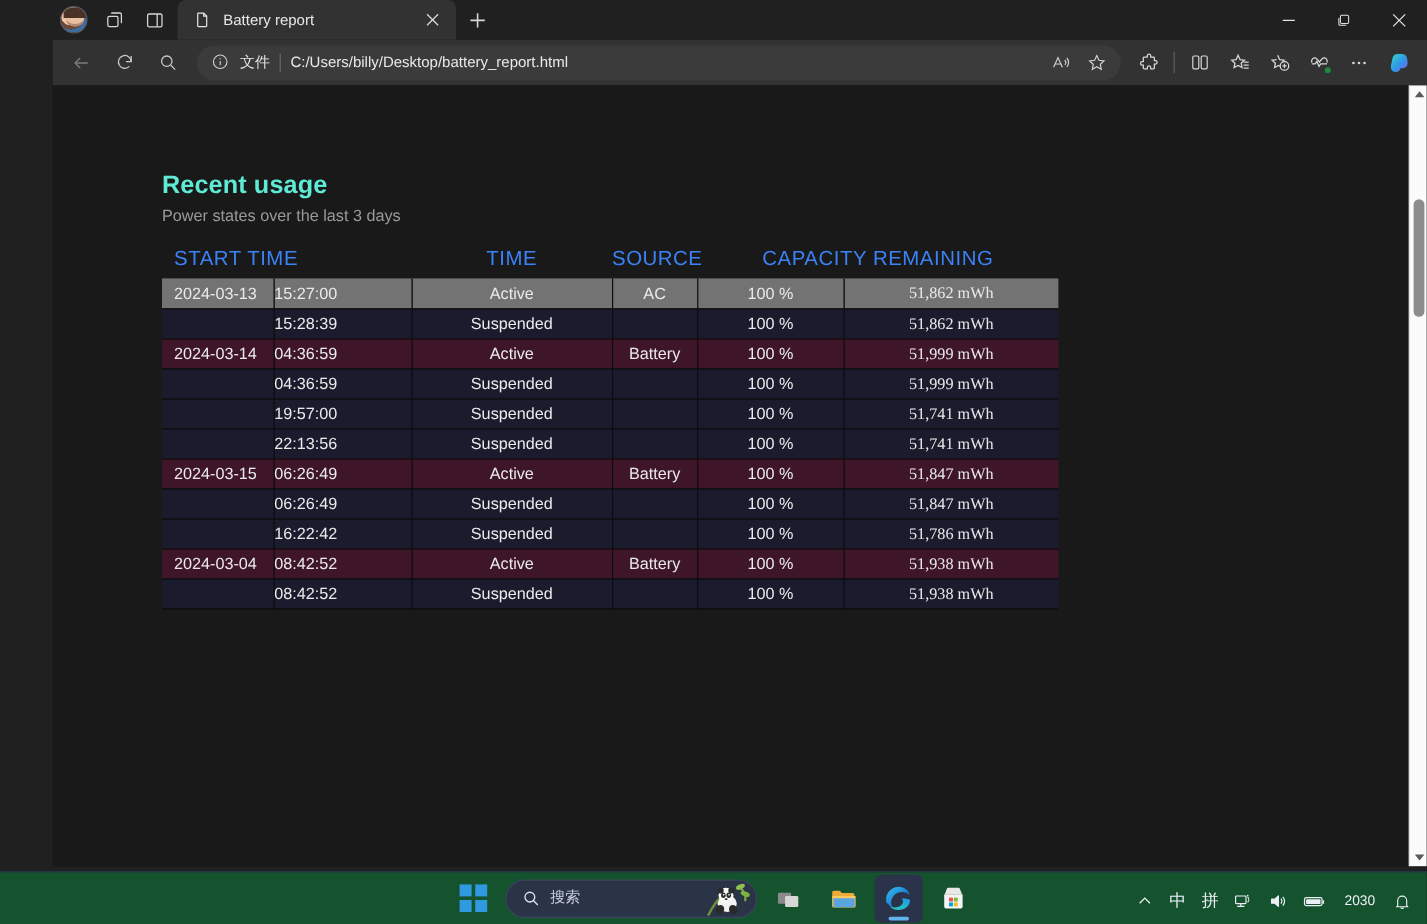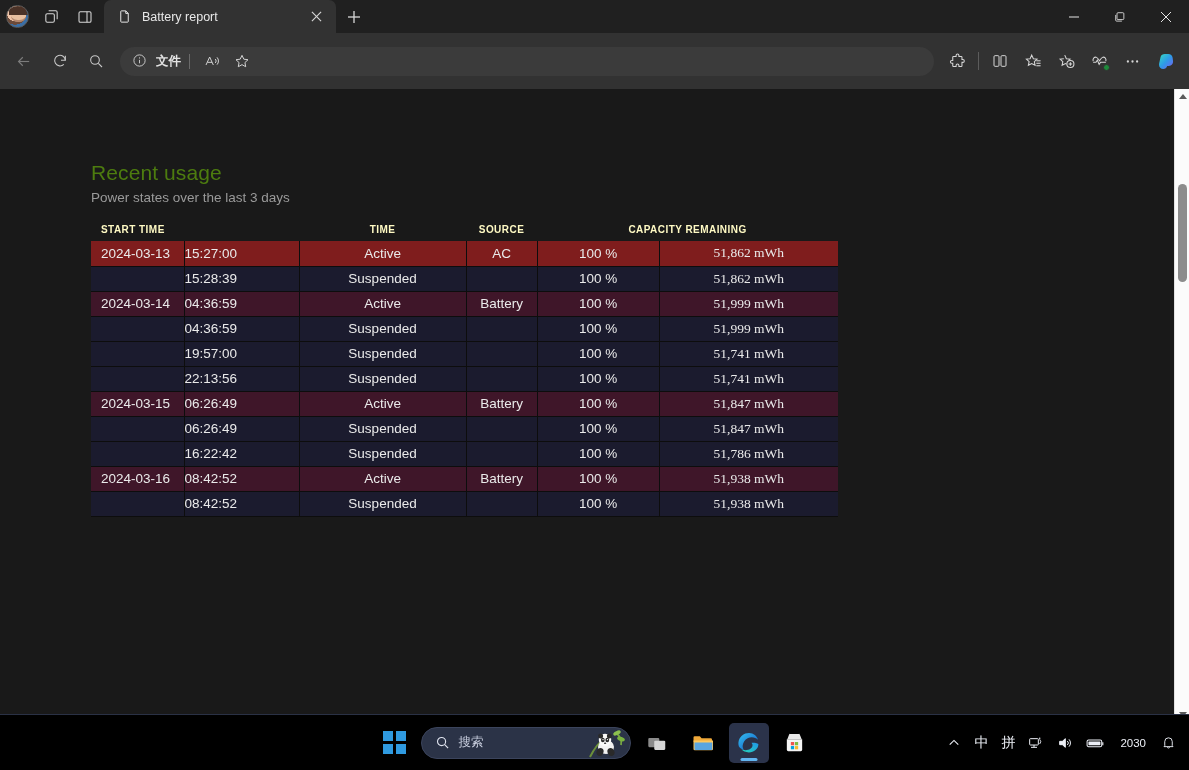--- a/index.html
+++ b/index.html
@@ -4,21 +4,21 @@
 <style>
   * { box-sizing: border-box; margin: 0; padding: 0; }
   html, body {
     width: 1189px; height: 770px;
     overflow: hidden;
     font-family: "Liberation Sans", sans-serif;
     background: #202020;
   }
 
   
-  .browser { position: absolute; inset: 0 0 48px 0; background: #202020; display: flex; flex-direction: column; }
+  .browser { position: absolute; inset: 0 0 48px 0; background: #202020; display: flex; flex-direction: column; margin-left: 44px; }
 
   .tabstrip {
     height: 33px; background: #202020;
     display: flex; align-items: flex-end; position: relative;
   }
   .profile-btn {
     width: 34px; height: 33px; display: flex; align-items: center; justify-content: center;
   }
   .avatar {
     width: 23px; height: 23px; border-radius: 50%;
@@ -50,21 +50,21 @@
     overflow: hidden; text-overflow: ellipsis;
   }
   .tab-close { width: 22px; height: 22px; display: flex; align-items: center; justify-content: center;
     color: #d8d8d8; border-radius: 4px; flex: 0 0 auto; }
   .newtab-btn { width: 36px; height: 33px; display: flex; align-items: center; justify-content: center; color: #d8d8d8; }
   .tabstrip-spacer { flex: 1 1 auto; height: 33px; }
   .wincontrols { display: flex; height: 33px; }
   .wc { width: 46px; height: 33px; display: flex; align-items: center; justify-content: center; color: #e4e4e4; }
 
   .toolbar {
-    height: 56px; background: #323232; display: flex; align-items: center; padding: 0 6px; gap: 1px; font-weight: bold;
+    height: 38px; background: #323232; display: flex; align-items: center; padding: 0 6px; gap: 1px;
   }
   .nav-btn {
     width: 35px; height: 30px; display: flex; align-items: center; justify-content: center;
     color: #c9c9c9; border-radius: 5px;
   }
   .nav-btn.disabled { color: #7c7c7c; }
   .omnibox {
     flex: 1 1 auto; height: 29px; background: #3b3b3b; border-radius: 15px;
     display: flex; align-items: center; padding: 0 6px 0 12px; margin: 0 6px; gap: 8px;
     min-width: 0;
@@ -81,38 +81,38 @@
   .copilot { width: 34px; height: 30px; display: flex; align-items: center; justify-content: center; }
 
   
   .viewport {
     flex: 1 1 auto; position: relative; background: #191919; overflow: hidden;
   }
   .page {
     position: absolute; inset: 0 15px 0 0; background: #191919; padding: 72px 0 0 91px;
   }
   .sec-title {
-    color: #4d7c0f; font-size: 21px; font-weight: normal; letter-spacing: .1px; margin-bottom: 5px;
+    color: #5eead4; font-size: 21px; font-weight: bold; letter-spacing: .1px; margin-bottom: 5px;
   }
   .sec-sub { color: #9a9a9a; font-size: 13.5px; margin-bottom: 19px; }
 
   table.report { border-collapse: collapse; table-layout: fixed; width: 747px; }
   table.report th {
-    color: #fef9c3; font-size: 10px; font-weight: bold; letter-spacing: .45px;
+    color: #3b82f6; font-size: 17px; font-weight: normal; letter-spacing: .45px;
     padding: 0 0 6px 0; text-align: center; background: #191919;
   }
   table.report td {
     font-size: 13.5px; color: #eaeaea; height: 25px; padding: 0 8px;
     border-bottom: 1px solid #0d0d0d; border-right: 1px solid #0d0d0d;
     text-align: center; white-space: nowrap;
   }
   table.report td.c-date { text-align: left; padding-left: 10px; }
   table.report td.c-time { text-align: left; padding-left: 0; }
   table.report td:last-child { border-right: none; font-family: Liberation Serif, serif; }
-  tr.st-ac   td { background: #7f1d1d; }
+  tr.st-ac   td { background: #737373; }
   tr.st-susp td { background: #1b1b2e; }
   tr.st-batt td { background: #3f1629; }
   tr.st-rep  td { background: #1f1f1f; }
 
   .col-date { width: 93px; }
   .col-time { width: 115px; }
   .col-state { width: 167px; }
   .col-source { width: 71px; }
   .col-pct { width: 122px; }
   .col-mwh { width: 179px; }
@@ -129,22 +129,22 @@
   .sb-arrow { width: 0; height: 0; border-left: 4px solid transparent; border-right: 4px solid transparent; }
   .sb-arrow.up { border-bottom: 5px solid #5a5a5a; }
   .sb-arrow.down { border-top: 5px solid #5a5a5a; }
   .sb-thumb {
     position: absolute; left: 3px; width: 9px; top: 95px; height: 98px;
     background: #8c8c8c; border-radius: 5px;
   }
 
   
   .taskbar {
-    position: absolute; left: 0; right: 0; bottom: 0; height: 56px;
-    background: #000000; display: flex; align-items: center; justify-content: center;
+    position: absolute; left: 0; right: 0; bottom: 0; height: 44px;
+    background: #14532d; display: flex; justify-content: center;
     border-top: 1px solid #2a3145;
   }
   .tb-center { display: flex; align-items: center; gap: 6px; }
   .start-btn { width: 40px; height: 40px; display: flex; align-items: center; justify-content: center; border-radius: 5px; }
   .win-logo { display: grid; grid-template-columns: 10px 10px; grid-template-rows: 10px 10px; gap: 2.5px; }
   .win-logo i { background: #2f9ae0; display: block; }
   .search-pill {
     width: 210px; height: 32px; background: #2b3347; border: 1px solid #3b445c;
     border-radius: 16px; display: flex; align-items: center; padding: 0 6px 0 13px; gap: 9px;
     position: relative; overflow: hidden;
@@ -259,20 +259,21 @@
     <div class="omnibox">
       <span class="omni-info">
         <svg width="15" height="15" viewBox="0 0 24 24" fill="none" stroke="currentColor" stroke-width="1.5">
             <circle cx="12" cy="12" r="9"></circle>
             <line x1="12" y1="11" x2="12" y2="16.5"></line>
             <circle cx="12" cy="7.8" r=".9" fill="currentColor" stroke="none"></circle>
           </svg>
       </span>
       <span class="omni-scheme" style="font-family:'DejaVu Sans',sans-serif;">文件</span>
       <span class="omni-sep"></span>
+      <span class="omni-url">C:/Users/billy/Desktop/battery_report.html</span>
       <span class="omni-right">
         <span class="omni-btn">
           <svg width="16" height="16" viewBox="0 0 24 24" fill="none" stroke="currentColor" stroke-width="1.5">
             <path d="M3 18 8.5 6 14 18"></path>
               <line x1="5.2" y1="14" x2="12" y2="14"></line>
             <path d="M17 9a4.5 4.5 0 0 1 0 6"></path>
               <path d="M19.5 6.5a8 8 0 0 1 0 11"></path>
           </svg>
         </span>
         <span class="omni-btn">
@@ -430,21 +431,21 @@
             </tr>
             <tr class="st-susp">
               <td class="c-date"></td>
               <td class="c-time">16:22:42</td>
               <td>Suspended</td>
               <td></td>
               <td>100 %</td>
               <td>51,786 mWh</td>
             </tr>
             <tr class="st-batt">
-              <td class="c-date">2024-03-16</td>
+              <td class="c-date">2024-03-04</td>
               <td class="c-time">08:42:52</td>
               <td>Active</td>
               <td>Battery</td>
               <td>100 %</td>
               <td>51,938 mWh</td>
             </tr>
             <tr class="st-susp">
               <td class="c-date"></td>
               <td class="c-time">08:42:52</td>
               <td>Suspended</td>

